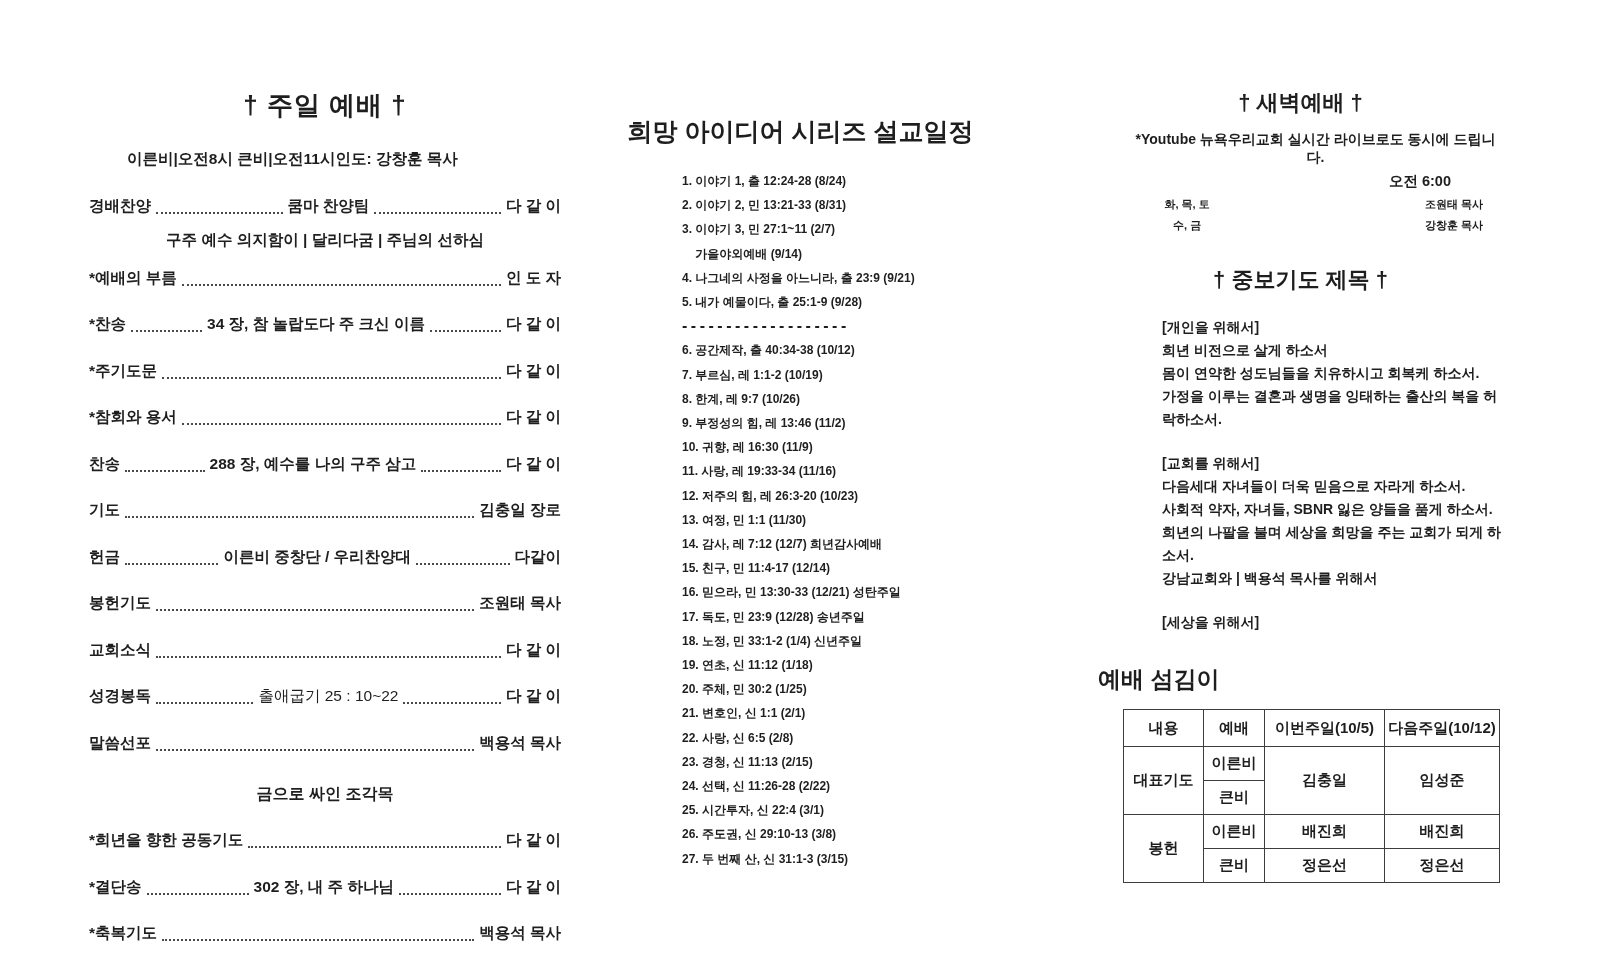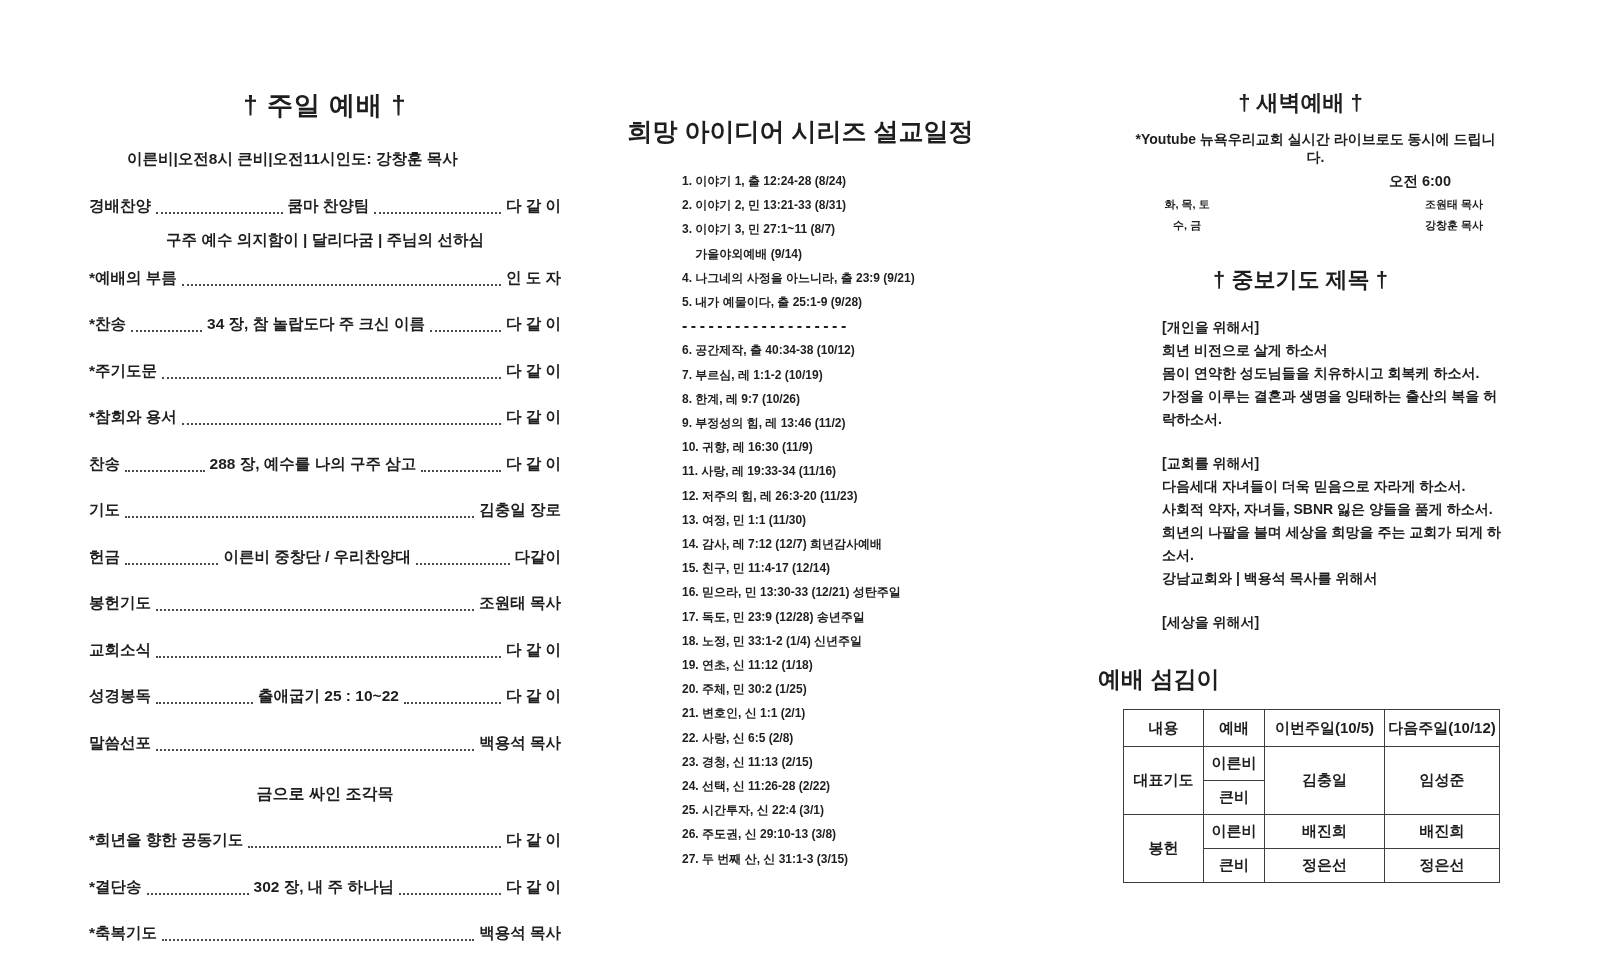--- a/index.html
+++ b/index.html
@@ -11,21 +11,21 @@
   .page{position:relative;width:1600px;height:971px;background:#fff;}
 
   
   .col-left{position:absolute;left:45px;top:88px;width:472px;margin-left:44px;}
   .wtitle{font-size:26px;font-weight:800;text-align:center;letter-spacing:1px;}
   .wsub{display:flex;justify-content:flex-start;margin-top:26px;font-size:15.5px;font-weight:700;}
   .wsub .sched{padding-left:38px;}
   .wline{display:flex;align-items:flex-end;margin-top:25.5px;font-size:15.5px;font-weight:600;white-space:nowrap;}
   .wline .dots{flex:1;border-bottom:2.2px dotted #4a4a4a;margin:0 5px;transform:translateY(-3px);min-width:12px;}
   .wline .wr{font-weight:600;}
-  .wline .wc.bold{font-weight:700;}
+  .wline .wc.bold{font-weight:400;}
   .wcenterline{text-align:center;margin-top:13px;font-size:15.5px;font-weight:700;}
   .after-tight{margin-top:17px;}
   .wsection{text-align:center;margin-top:30px;font-size:16px;font-weight:800;}
 
   
   .col-mid{position:absolute;left:618px;top:95px;width:365px;margin-top:20px;}
   .stitle{font-size:25px;font-weight:800;text-align:center;}
   .slist{margin-top:21px;padding-left:64px;font-size:12px;font-weight:600;line-height:24.2px;}
   .sermon-item{white-space:pre;}
   .sermon-sep{padding-left:64px;font-size:16px;font-weight:600;line-height:24.2px;letter-spacing:3.5px;}
@@ -175,21 +175,21 @@
 
   <div class="col-mid">
     <div class="stitle">희망 아이디어 시리즈 설교일정</div>
 
     <div class="slist">
 
         <div class="sermon-item">1. 이야기 1, 출 12:24-28 (8/24)</div>
 
         <div class="sermon-item">2. 이야기 2, 민 13:21-33 (8/31)</div>
 
-        <div class="sermon-item">3. 이야기 3, 민 27:1~11 (8/7)</div>
+        <div class="sermon-item">3. 이야기 3, 민 27:1~11 (2/7)</div>
 
         <div class="sermon-item">    가을야외예배 (9/14)</div>
 
         <div class="sermon-item">4. 나그네의 사정을 아느니라, 출 23:9 (9/21)</div>
 
         <div class="sermon-item">5. 내가 예물이다, 출 25:1-9 (9/28)</div>
       </div>
 
     <div class="sermon-sep">-------------------</div>
 
@@ -200,21 +200,21 @@
         <div class="sermon-item">7. 부르심, 레 1:1-2 (10/19)</div>
 
         <div class="sermon-item">8. 한계, 레 9:7 (10/26)</div>
 
         <div class="sermon-item">9. 부정성의 힘, 레 13:46 (11/2)</div>
 
         <div class="sermon-item">10. 귀향, 레 16:30 (11/9)</div>
 
         <div class="sermon-item">11. 사랑, 레 19:33-34 (11/16)</div>
 
-        <div class="sermon-item">12. 저주의 힘, 레 26:3-20 (11/23)</div>
+        <div class="sermon-item">12. 저주의 힘, 레 26:3-20 (10/23)</div>
 
         <div class="sermon-item">13. 여정, 민 1:1 (11/30)</div>
 
         <div class="sermon-item">14. 감사, 레 7:12 (12/7) 희년감사예배</div>
 
         <div class="sermon-item">15. 친구, 민 11:4-17 (12/14)</div>
 
         <div class="sermon-item">16. 믿으라, 민 13:30-33 (12/21) 성탄주일</div>
 
         <div class="sermon-item">17. 독도, 민 23:9 (12/28) 송년주일</div>

